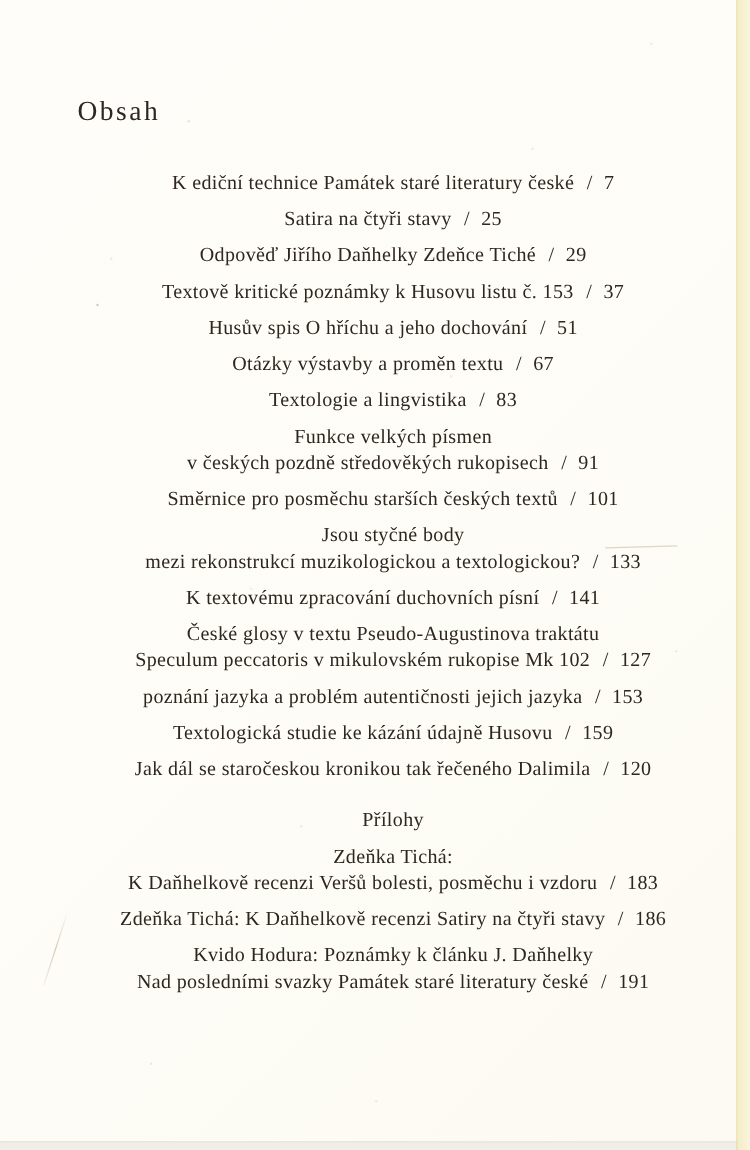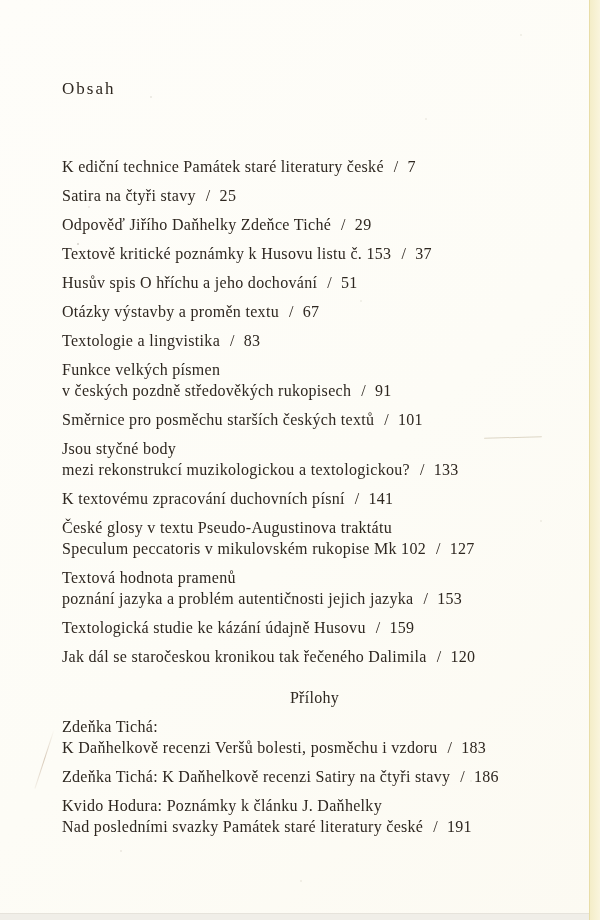--- a/index.html
+++ b/index.html
@@ -74,41 +74,41 @@
   }
 
   .content {
     position: absolute;
     left: 62px;
     top: 78px;
     width: 505px;
     z-index: 1;
   }
   .title {
-    font-size: 17px;
+    font-size: 22px;
     line-height: 22px;
     letter-spacing: 2px;
-    margin-bottom: 56px;
+    margin-bottom: 36px;
   }
   .toc-section { }
   .section-heading {
     font-size: 16px;
     line-height: 21px;
     letter-spacing: 0.3px;
     margin-top: 20px;
     margin-bottom: 8px;
     text-align: center;
   }
   .entry {
     font-size: 16px;
     line-height: 21px;
     letter-spacing: 0.3px;
     margin-bottom: 8px;
   }
-  .entry-line { white-space: nowrap; }
+  .entry-line { white-space: nowrap; text-align: center; }
   .sep {
     display: inline-block;
     margin: 0 9px 0 10px;
   }
   .pagenum { }
 </style>
 </head>
 <body>
 
 <div class="page">
@@ -153,21 +153,20 @@
             <div class="entry-line"><span>mezi rekonstrukcí muzikologickou a textologickou?</span><span class="sep">/</span><span class="pagenum">133</span></div>
           </div>
           <div class="entry">
             <div class="entry-line"><span>K textovému zpracování duchovních písní</span><span class="sep">/</span><span class="pagenum">141</span></div>
           </div>
           <div class="entry">
             <div class="entry-line"><span>České glosy v textu Pseudo-Augustinova traktátu</span></div>
             <div class="entry-line"><span>Speculum peccatoris v mikulovském rukopise Mk 102</span><span class="sep">/</span><span class="pagenum">127</span></div>
           </div>
           <div class="entry">
-            <div class="entry-line"><span>Textová hodnota pramenů</span></div>
             <div class="entry-line"><span>poznání jazyka a problém autentičnosti jejich jazyka</span><span class="sep">/</span><span class="pagenum">153</span></div>
           </div>
           <div class="entry">
             <div class="entry-line"><span>Textologická studie ke kázání údajně Husovu</span><span class="sep">/</span><span class="pagenum">159</span></div>
           </div>
           <div class="entry">
             <div class="entry-line"><span>Jak dál se staročeskou kronikou tak řečeného Dalimila</span><span class="sep">/</span><span class="pagenum">120</span></div>
           </div>
         </div>
         <div class="toc-section">

